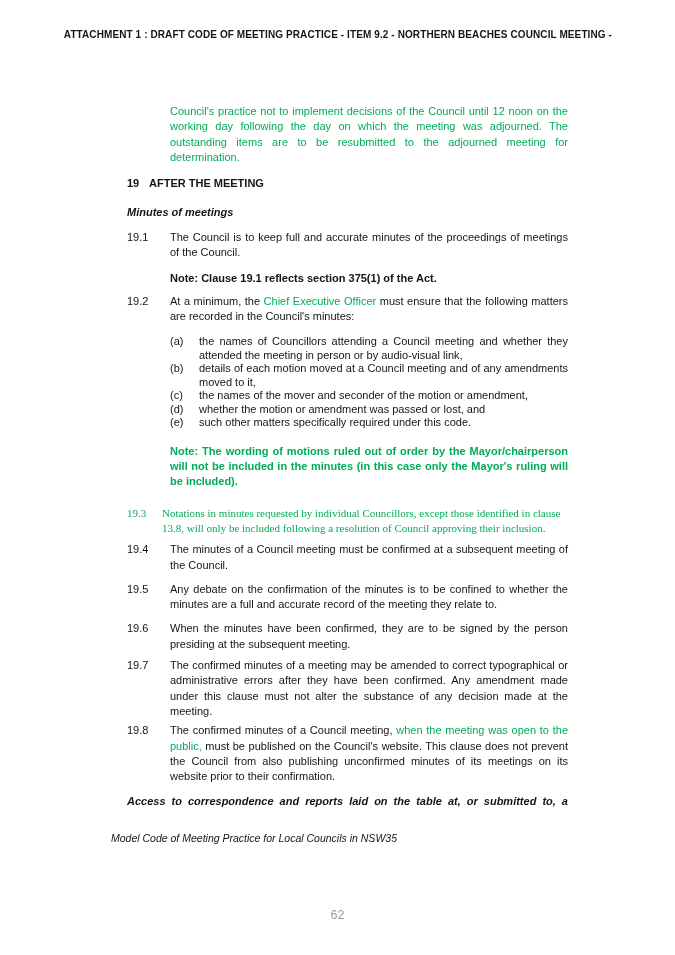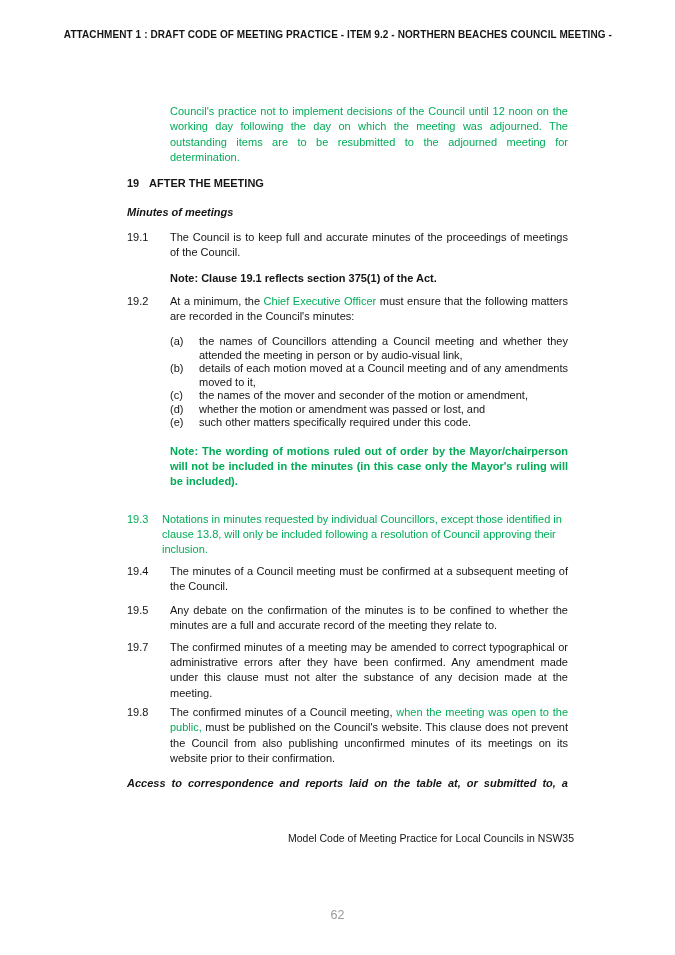--- a/index.html
+++ b/index.html
@@ -51,29 +51,29 @@
   .green-inline{color:var(--green);}
   .list{margin-top:11px;line-height:13.5px;}
   .list-item{position:relative;padding-left:72px;text-align:justify;}
   .list-item .label{position:absolute;left:43px;top:0;}
   .closing-heading{
     margin-top:10px;font-weight:bold;font-style:italic;
     text-align:justify;text-align-last:justify;
   }
   
   .doc-footer{
-    position:absolute;top:832px;left:133px;width:441px;
-    font-size:10.5px;display:flex;justify-content:flex-end;
+    position:absolute;top:832px;left:111px;width:441px;
+    font-size:10.5px;display:flex;justify-content:flex-start;font-style:italic;
   }
   .page-number{
     position:absolute;top:908px;left:0;width:100%;
     text-align:center;color:var(--gray);font-size:12.5px;
   }
   .mt11{margin-top:11px;} .mt14{margin-top:14px;} .mt9{margin-top:9px;}
-  .mt7{margin-top:7px;} .mt5{margin-top:22px;} .mt6{margin-top:6px;}
+  .mt7{margin-top:7px;} .mt5{margin-top:16px;font-family:Liberation Serif, serif;} .mt6{margin-top:6px;}
   .mt4{margin-top:4px;}
 </style>
 </head>
 <body>
 
 <div class="page">
 
   <div class="doc-header">
     <div>ATTACHMENT 1 : DRAFT CODE OF MEETING PRACTICE - ITEM 9.2 - NORTHERN BEACHES COUNCIL MEETING -</div>
   </div>
@@ -133,20 +133,24 @@
     <div class="clause mt6">
       <span class="num">19.4</span>
       <span>The minutes of a Council meeting must be confirmed at a subsequent meeting of the Council.</span>
     </div>
 
     <div class="clause mt9">
       <span class="num">19.5</span>
       <span>Any debate on the confirmation of the minutes is to be confined to whether the minutes are a full and accurate record of the meeting they relate to.</span>
     </div>
 
+    <div class="clause mt9">
+      <span class="num">19.6</span>
+      <span>When the minutes have been confirmed, they are to be signed by the person presiding at the subsequent meeting.</span>
+    </div>
 
     <div class="clause mt6">
       <span class="num">19.7</span>
       <span>The confirmed minutes of a meeting may be amended to correct typographical or administrative errors after they have been confirmed. Any amendment made under this clause must not alter the substance of any decision made at the meeting.</span>
     </div>
 
     <div class="clause mt4">
       <span class="num">19.8</span>
       <span><span>The confirmed minutes of a Council meeting, </span><span class="green-inline">when the meeting was open to the public,</span><span> must be published on the Council's website. This clause does not prevent the Council from also publishing unconfirmed minutes of its meetings on its website prior to their confirmation.</span></span>
     </div>

